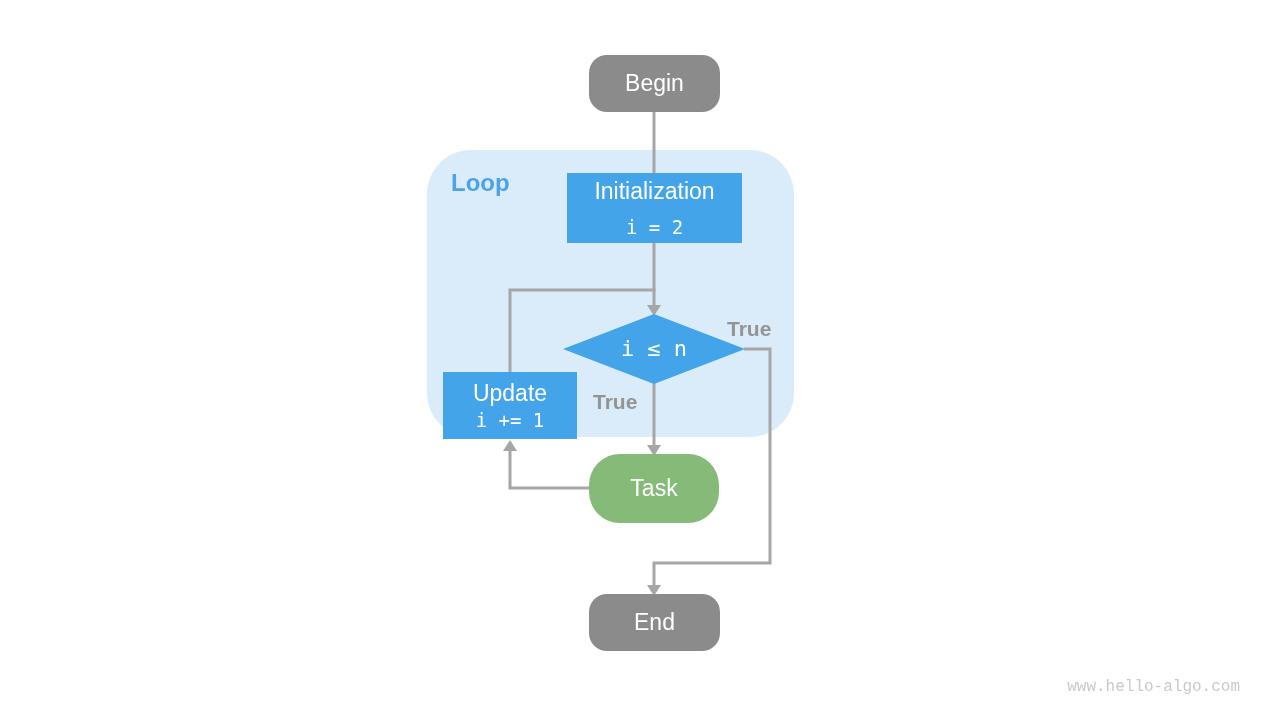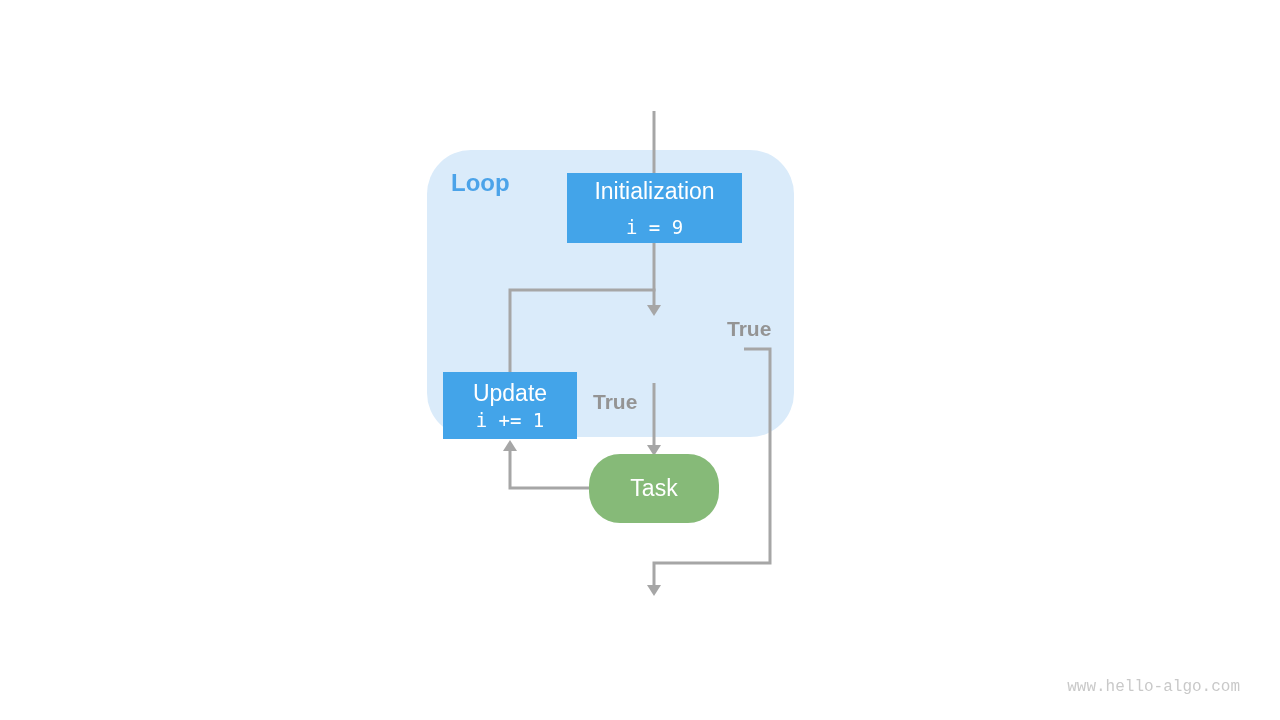--- a/index.html
+++ b/index.html
@@ -107,35 +107,44 @@
     <path d="M654 383 L654 446"></path>
     <polygon points="647,445 661,445 654,456"></polygon>
 
     <path d="M589 488 L510 488 L510 450"></path>
     <polygon points="503,451 517,451 510,440"></polygon>
 
     <path d="M744 349 L770 349 L770 563 L654 563 L654 586"></path>
     <polygon points="647,585 661,585 654,596"></polygon>
   </svg>
 
+  <div class="node terminal node-begin">
+    <span class="title">Begin</span>
+  </div>
 
   <div class="node process-blue node-init">
     <span class="title">Initialization</span>
-    <span class="code">i = 9</span>
+    <span class="code">i = 2</span>
   </div>
 
+  <div class="node node-cond">
+    <span class="code">i ≤ n</span>
+  </div>
 
   <div class="node process-blue node-update">
     <span class="title">Update</span>
     <span class="code">i += 1</span>
   </div>
 
   <div class="node process-green node-task">
     <span class="title">Task</span>
   </div>
 
+  <div class="node terminal node-end">
+    <span class="title">End</span>
+  </div>
 
   <span class="edge-label label-true">True</span>
   <span class="edge-label label-false">True</span>
 
   <span class="watermark">www.hello-algo.com</span>
 
 </div>
 
 </body></html>

